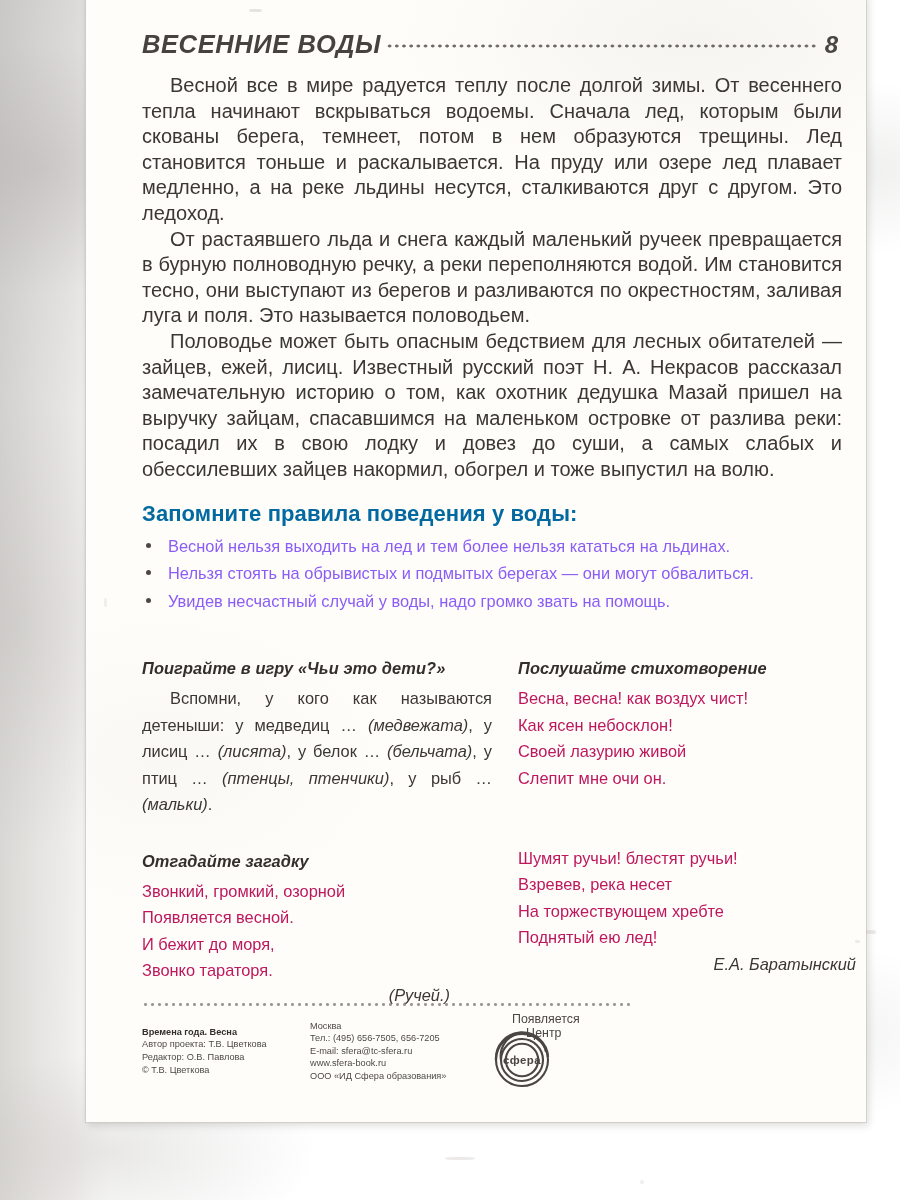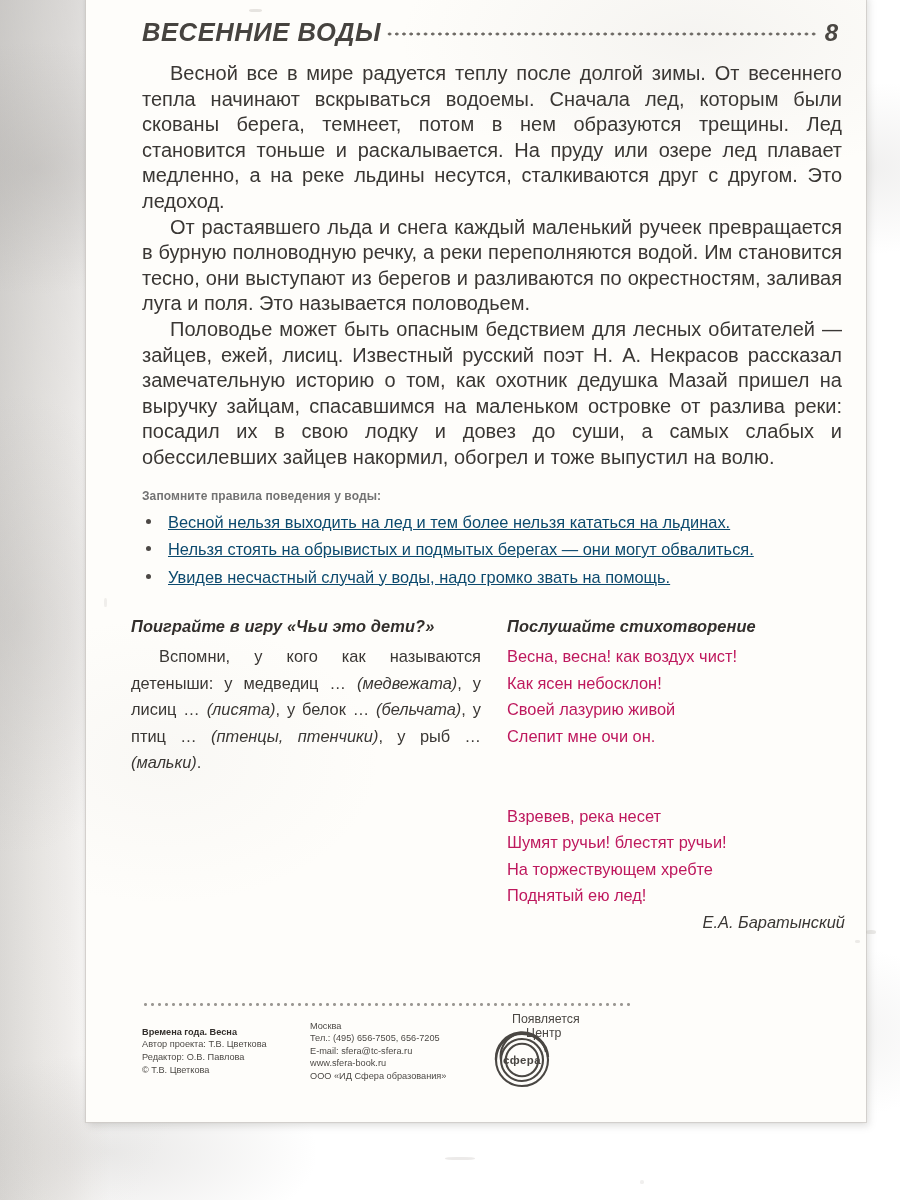--- a/index.html
+++ b/index.html
@@ -61,21 +61,21 @@
   }
 
   
   #content {
     position: absolute;
     left: 86px;
     top: 0;
     width: 784px;
     height: 1128px;
     box-sizing: border-box;
-    padding: 10px 26px 0 56px;
+    padding: 22px 26px 0 56px;
     color: #35322f;
   }
 
   
   .title-row {
     display: flex;
     align-items: baseline;
     margin: 8px 0 0 0;
     padding-right: 6px;
   }
@@ -123,56 +123,54 @@
     line-height: 25.6px;
     text-align: justify;
     text-indent: 28px;
     color: #3a3734;
     hyphens: none;
     padding-right: 2px;
   }
 
   h3.section-head {
     margin: 18px 0 6px 0;
-    font-size: 12px;
+    font-size: 22px;
     font-weight: bold;
-    color: #737373;
+    color: #0369a1;
     letter-spacing: 0.1px;
   }
 
   
   ul.rules {
     list-style: none;
     margin: 0;
     padding: 0;
   }
   ul.rules li {
     position: relative;
     padding-left: 26px;
     font-size: 16.4px;
     line-height: 27.5px;
-    color: #0c4a6e;
-    text-decoration: underline;
+    color: #8b5cf6;
   }
   ul.rules li .bullet {
     position: absolute;
     left: 4px;
     top: 10px;
     width: 5px;
     height: 5px;
     background: #4c4845;
     border-radius: 50%;
   }
 
   
   .cols {
     display: flex;
-    margin-top: 26px;
+    margin-top: 44px;
     gap: 26px;
-    justify-content: center;
   }
   .col-left  { width: 350px; flex: 0 0 350px; }
   .col-right { width: 348px; flex: 0 0 348px; }
 
   h4.sub-head {
     margin: 0 0 7px 0;
     font-size: 16.4px;
     font-weight: bold;
     font-style: italic;
     color: #332f2c;
@@ -312,38 +310,48 @@
     </li>
   </ul>
 
   <div class="cols">
 
     <div class="col-left">
 
       <h4 class="sub-head">Поиграйте в игру «Чьи это дети?»</h4>
       <p class="game-text"><span>Вспомни, у кого как называются детеныши: у медведиц … </span><i>(медвежата)</i><span>, у лисиц … </span><i>(лисята)</i><span>, у белок … </span><i>(бельчата)</i><span>, у птиц … </span><i>(птенцы, птенчики)</i><span>, у рыб … </span><i>(мальки)</i><span>.</span></p>
 
+      <div class="riddle-block">
+        <h4 class="sub-head">Отгадайте загадку</h4>
+        <div class="verse">
+          <div>Звонкий, громкий, озорной</div>
+          <div>Появляется весной.</div>
+          <div>И бежит до моря,</div>
+          <div>Звонко тараторя.</div>
+        </div>
+        <div class="attribution">(Ручей.)</div>
+      </div>
 
     </div>
 
     <div class="col-right">
 
       <h4 class="sub-head">Послушайте стихотворение</h4>
 
       <div class="verse">
         <div>Весна, весна! как воздух чист!</div>
         <div>Как ясен небосклон!</div>
         <div>Своей лазурию живой</div>
         <div>Слепит мне очи он.</div>
       </div>
       <div class="verse-gap"></div>
       <div class="verse-gap"></div>
       <div class="verse">
+        <div>Шумят ручьи! блестят ручьи!</div>
         <div>Взревев, река несет</div>
-        <div>Шумят ручьи! блестят ручьи!</div>
         <div>На торжествующем хребте</div>
         <div>Поднятый ею лед!</div>
       </div>
 
       <div class="attribution author">Е.А. Баратынский</div>
 
     </div>
   </div>
 
   <div id="colophon">

